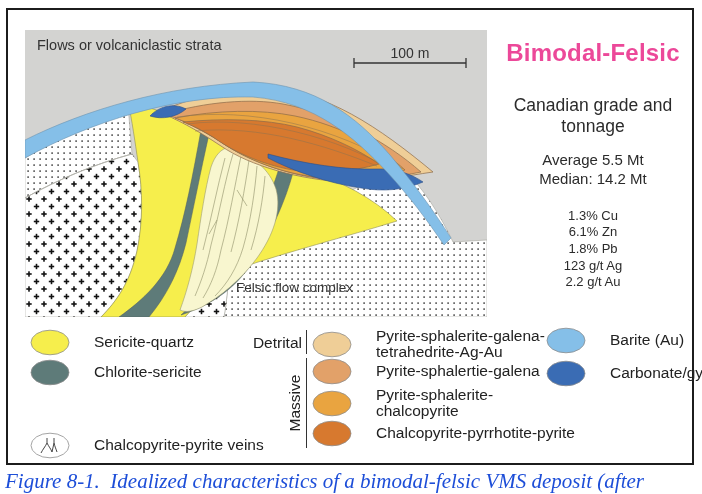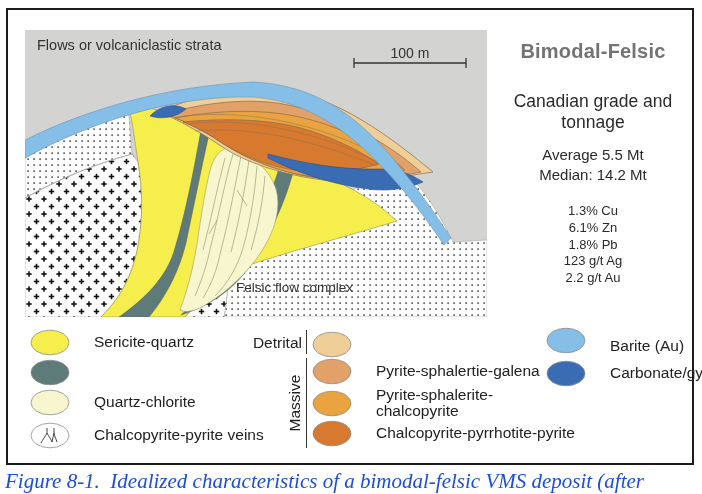--- a/index.html
+++ b/index.html
@@ -2,21 +2,21 @@
 <html><head>
 <meta charset="utf-8">
 <style>
   html,body{margin:0;padding:0;background:#ffffff;}
   .page{position:relative;width:702px;height:494px;background:#ffffff;overflow:hidden;
         font-family:"Liberation Sans","DejaVu Sans",sans-serif;color:#2b2b2b;}
   .figure-border{position:absolute;left:6px;top:8px;width:684px;height:453px;
         border:2px solid #1c1c1c;background:#ffffff;}
   .diagram-wrap{position:absolute;left:25px;top:30px;width:462px;height:287px;}
   .panel{position:absolute;left:495px;top:40px;width:196px;text-align:center;}
-  .panel-title{font-size:20px;font-weight:bold;line-height:1.1;letter-spacing:.2px;color:#737373;}
+  .panel-title{font-size:24px;font-weight:bold;line-height:1.1;letter-spacing:.2px;color:#ec4899;}
   .panel-subtitle{margin-top:29px;font-size:17.5px;line-height:1.18;}
   .panel-tonnage{margin-top:13px;font-size:15px;line-height:1.3;}
   .panel-grades{margin-top:19px;font-size:13px;line-height:1.28;}
   .legend-row{position:absolute;display:flex;align-items:center;gap:24px;}
   .legend-label{font-size:15.5px;line-height:1.06;color:#222;}
   .sw{flex:0 0 auto;display:block;}
   .group-label{position:absolute;font-size:15.5px;color:#222;}
   .vbar{position:absolute;width:0;border-left:1.5px solid #333;}
   .massive-label{position:absolute;left:253px;top:393px;width:86px;height:20px;
         transform:rotate(-90deg);transform-origin:center;text-align:center;
@@ -120,65 +120,61 @@
   <div class="legend-row" style="left:30px;top:329px;">
     <svg class="sw" width="40" height="27">
       <ellipse cx="20" cy="13.5" rx="19" ry="12.3" stroke="#8d8d8d" stroke-width="0.8" fill="#f6ee4c"></ellipse>
       </svg>
     <span class="legend-label">Sericite-quartz</span>
   </div>
   <div class="legend-row" style="left:30px;top:359px;">
     <svg class="sw" width="40" height="27">
       <ellipse cx="20" cy="13.5" rx="19" ry="12.3" stroke="#8d8d8d" stroke-width="0.8" fill="#5e7b79"></ellipse>
       </svg>
+    <span class="legend-label">Chlorite-sericite</span>
   </div>
-  <div class="legend-row" style="left:30px;top:389px;">
-    <svg class="sw" width="40" height="27">
-      <ellipse cx="20" cy="13.5" rx="19" ry="12.3" stroke="#8d8d8d" stroke-width="0.8" fill="#f8f6cf"></ellipse>
-      </svg>
-    <span class="legend-label">Quartz-chlorite</span>
-  </div>
-  <div class="legend-row" style="left:30px;top:422px;align-items:center;">
+  <div class="legend-row" style="left:30px;top:432px;align-items:center;">
     <svg class="sw" width="40" height="27">
       <ellipse cx="20" cy="13.5" rx="19" ry="12.3" stroke="#8d8d8d" stroke-width="0.8" fill="#ffffff"></ellipse>
       <path d="M17 6 L17 11 M17 11 C15 15 13 17 11 21 M17 11 C19 15 21 17 22 20 M24 6 L24 11 C25 15 26 17 27 20 M24 11 L22 20" fill="none" stroke="#444" stroke-width="1"></path>
       </svg>
     <span class="legend-label">Chalcopyrite-pyrite veins</span>
   </div>
 
   <div class="group-label" style="left:238px;top:334px;width:64px;text-align:right;">Detrital</div>
   <div class="vbar" style="left:306px;top:330px;height:24px;"></div>
   <div class="massive-label">Massive</div>
   <div class="vbar" style="left:306px;top:358px;height:90px;"></div>
 
   <div class="legend-row" style="left:312px;top:327px;height:34px;">
     <svg class="sw" width="40" height="27">
       <ellipse cx="20" cy="13.5" rx="19" ry="12.3" stroke="#8d8d8d" stroke-width="0.8" fill="#efce97"></ellipse>
       </svg>
+    <span class="legend-label lbl2">Pyrite-sphalerite-galena-tetrahedrite-Ag-Au</span>
   </div>
   <div class="legend-row" style="left:312px;top:358px;">
     <svg class="sw" width="40" height="27">
       <ellipse cx="20" cy="13.5" rx="19" ry="12.3" stroke="#8d8d8d" stroke-width="0.8" fill="#e2a169"></ellipse>
       </svg>
     <span class="legend-label lbl2">Pyrite-sphalertie-galena</span>
   </div>
   <div class="legend-row" style="left:312px;top:386px;height:34px;">
     <svg class="sw" width="40" height="27">
       <ellipse cx="20" cy="13.5" rx="19" ry="12.3" stroke="#8d8d8d" stroke-width="0.8" fill="#e9a440"></ellipse>
       </svg>
     <span class="legend-label" style="width:150px">Pyrite-sphalerite-chalcopyrite</span>
   </div>
   <div class="legend-row" style="left:312px;top:420px;">
     <svg class="sw" width="40" height="27">
       <ellipse cx="20" cy="13.5" rx="19" ry="12.3" stroke="#8d8d8d" stroke-width="0.8" fill="#d7792f"></ellipse>
       </svg>
     <span class="legend-label" style="width:240px">Chalcopyrite-pyrrhotite-pyrite</span>
   </div>
 
-  <div class="legend-row" style="left:546px;top:327px;align-items:flex-end;">
+  <div class="legend-row" style="left:546px;top:327px;">
     <svg class="sw" width="40" height="27">
       <ellipse cx="20" cy="13.5" rx="19" ry="12.3" stroke="#8d8d8d" stroke-width="0.8" fill="#85bfe8"></ellipse>
       </svg>
     <span class="legend-label">Barite (Au)</span>
   </div>
   <div class="legend-row" style="left:546px;top:356px;height:34px;">
     <svg class="sw" width="40" height="27">
       <ellipse cx="20" cy="13.5" rx="19" ry="12.3" stroke="#8d8d8d" stroke-width="0.8" fill="#3a6cb4"></ellipse>
       </svg>
     <span class="legend-label lbl3">Carbonate/gypsum</span>

